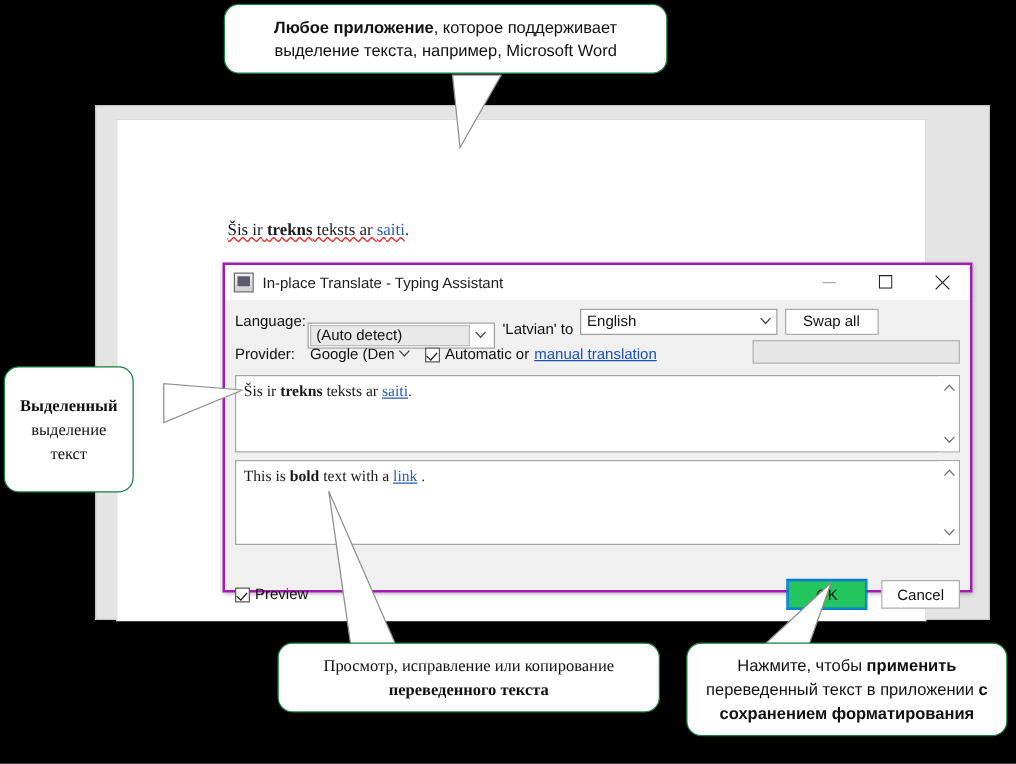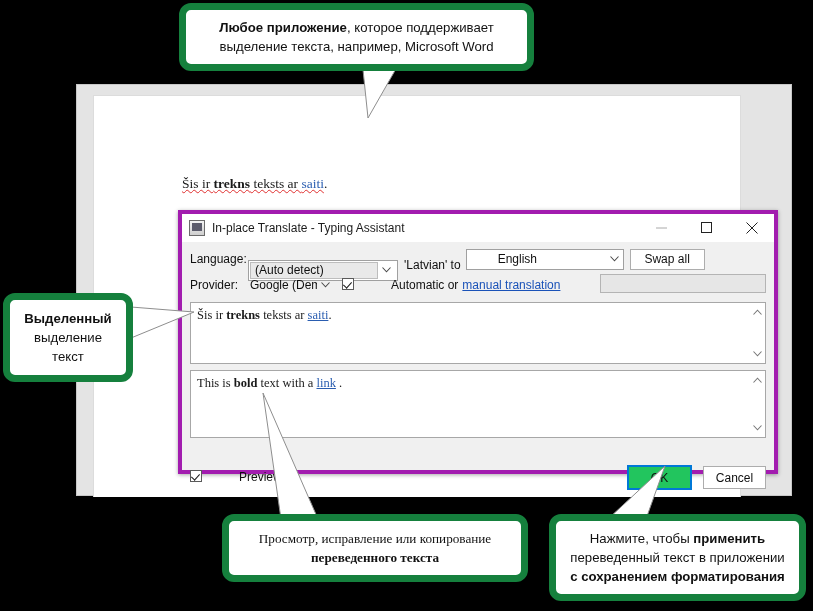--- a/index.html
+++ b/index.html
@@ -40,21 +40,21 @@
         text-decoration-color: #e03030; text-decoration-thickness: 1px; }
   #word-doc-text .lnk { color: #2a5db0; }
   #word-doc-text b { font-weight: bold; }
 
   
   #dialog {
     position: absolute;
     left: 178px; top: 210px;
     width: 600px; height: 264px;
     background: #f0f0f0;
-    border: 4px solid #a21caf;
+    border: 2px solid #a21caf;
     box-shadow: 0 1px 4px rgba(0,0,0,.35);
   }
   #dlg-titlebar {
     height: 28px; background: #ffffff;
     display: flex; align-items: center;
     border-bottom: 1px solid #ffffff;
   }
   #dlg-icon {
     width: 16px; height: 16px; margin-left: 7px; margin-right: 7px;
     background: linear-gradient(#f2f2f2,#cfcfcf);
@@ -97,35 +97,35 @@
     width:17px; height:19px; display:flex; align-items:center; justify-content:center;
     flex:none;
   }
   .combo.readonlyfill .ctext {
     background:#e9e9e9; border:1px solid #bdbdbd; height:17px; line-height:15px;
     margin:0 0 0 1px; padding-left:4px;
   }
   #combo-source { width: 150px; margin-top: 22px; }
   #combo-source .ctext { width: 128px; flex:none; }
   #lbl-to { font-size:12px; color:#101010; margin:12px 5px 0 6px; white-space:nowrap; }
-  #combo-target { width: 158px; padding-left: 26px; }
+  #combo-target { width: 158px; }
 
   .combo.flat { border:none; background:transparent; }
   #combo-provider { width: 86px; margin-left: 0; }
   #combo-provider .ctext { padding-left:2px; }
 
   .btn {
     height: 21px; background:#ffffff; border:1px solid #adadad;
     font-size:12px; color:#101010; display:flex; align-items:center;
     justify-content:center; flex:none; white-space:nowrap;
   }
   #btn-swap-languages { width: 102px; margin-left: 13px; }
   #btn-swap-all { width: 75px; margin-left: 6px; }
 
-  .chk { display:flex; align-items:flex-start; flex:none;gap:33px; }
+  .chk { display:flex; align-items:flex-end; flex:none; }
   .chk .box {
     width:12px; height:12px; background:#fff; border:1px solid #5a5a5a;
     position:relative; flex:none; margin-right:4px;
   }
   .chk .box.checked::after {
     content:""; position:absolute; left:2px; top:1px; width:4px; height:7px;
     border:solid #1a1a1a; border-width:0 1.6px 1.6px 0; transform:rotate(42deg);
   }
   .chk .ctxt { font-size:12px; color:#101010; white-space:nowrap; }
   #chk-automatic { margin-left: 8px; }
@@ -170,29 +170,29 @@
     font-size:12px; color:#101010; display:flex; align-items:center; justify-content:center;
   }
   #btn-cancel {
     position:absolute; right:8px; top:6px; width:63px; height:23px;
     background:#ffffff; border:1px solid #adadad;
     font-size:12px; color:#101010; display:flex; align-items:center; justify-content:center;
   }
 
   
   .callout {
-    position:absolute; background:#ffffff; border:7px solid #15803d;
+    position:absolute; background:#ffffff; border:1px solid #15803d;
     border-radius:12px; text-align:center; color:#111111;
     font-size:13.2px; line-height:19px; padding:8px 12px;
   }
   .callout b { font-weight:bold; }
   .callout-tail { position:absolute; }
 
   #callout-app   { left:179px; top:3px;   width:355px; }
-  #callout-src   { left:3px;   top:293px; width:130px; padding:9px 10px; }
+  #callout-src   { left:3px;   top:293px; width:104px; padding:21px 10px;font-family:Liberation Serif, serif; }
   #callout-mid   { left:222px; top:514px; width:306px;font-family:Liberation Serif, serif; }
   #callout-apply { left:549px; top:514px; width:257px; }
 
 </style>
 </head>
 <body>
 
 <div id="word-window">
   <div id="word-page">
     <div id="word-doc-text">

